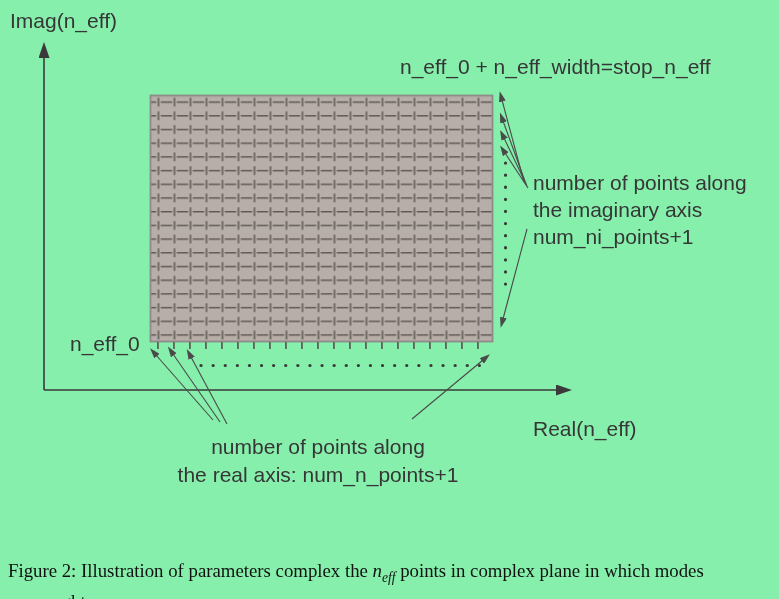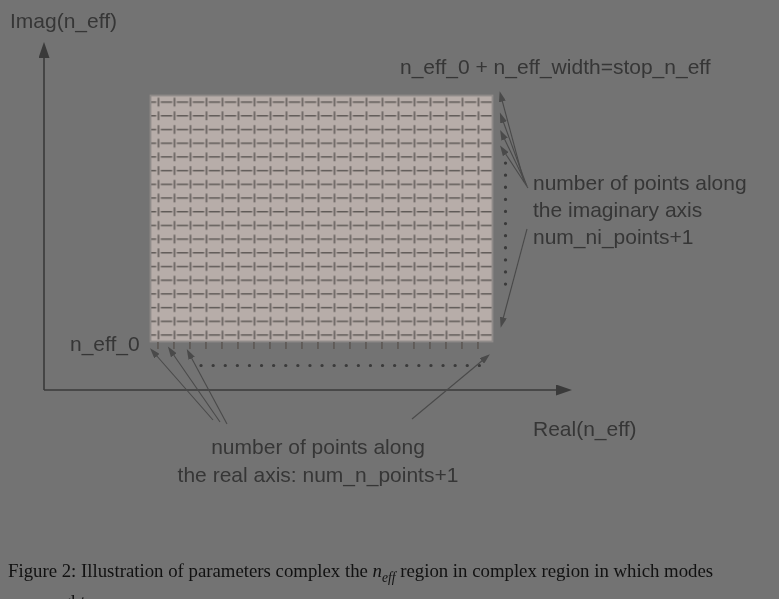--- a/index.html
+++ b/index.html
@@ -1,21 +1,21 @@
 <!DOCTYPE html>
 <html style="--region-fill: #b7ada9; --region-border: #8f8b89; --grid-mark: #5e5956; --line-color: #3a3a3a; --arrow-color: #4a4a4a; --text-color: #363636; --caption-color: #111111;"><head>
 <meta charset="utf-8">
 <style>
   :root{
     --region-fill:#b7ada9; --region-border:#8f8b89; --grid-mark:#5e5956;
     --line-color:#3a3a3a; --arrow-color:#4a4a4a; --text-color:#363636;
     --caption-color:#111111;
   }
   html,body{margin:0;padding:0;background:#ffffff;}
-  .page{position:relative;width:779px;height:599px;background:#737373;overflow:hidden;
+  .page{position:relative;width:779px;height:599px;background:#86efac;overflow:hidden;
         font-family:"Liberation Sans",sans-serif;}
   svg text{font-family:"Liberation Sans",sans-serif;font-size:21px;fill:var(--text-color);}
   .axis{stroke:var(--line-color);stroke-width:1.6;}
   .ann{stroke:var(--arrow-color);stroke-width:1.1;}
   .dots{stroke:var(--line-color);stroke-width:3.2;stroke-linecap:round;stroke-dasharray:0.1 12;}
   .caption{position:absolute;left:8px;top:538px;width:770px;
            font-family:"Liberation Serif",serif;font-size:18.8px;line-height:1.5;
            color:var(--caption-color);}
   .caption .math{font-style:italic;}
   .caption sub{font-style:italic;font-size:0.72em;}
@@ -77,15 +77,15 @@
       <text x="533" y="217">the imaginary axis</text>
       <text x="533" y="244">num_ni_points+1</text>
     </g>
 
     <g text-anchor="middle">
       <text x="318" y="454">number of points along</text>
       <text x="318" y="482">the real axis: num_n_points+1</text>
     </g>
   </svg>
 
-  <p class="caption"><span>Figure 2: Illustration of parameters complex the </span><span class="math">n</span><sub>eff</sub><span> region in complex region in which modes</span><span class="cap-line2">are sought.</span></p>
+  <p class="caption"><span>Figure 2: Illustration of parameters complex the </span><span class="math">n</span><sub>eff</sub><span> points in complex plane in which modes</span><span class="cap-line2">are sought.</span></p>
 
 </div>
 
 </body></html>

